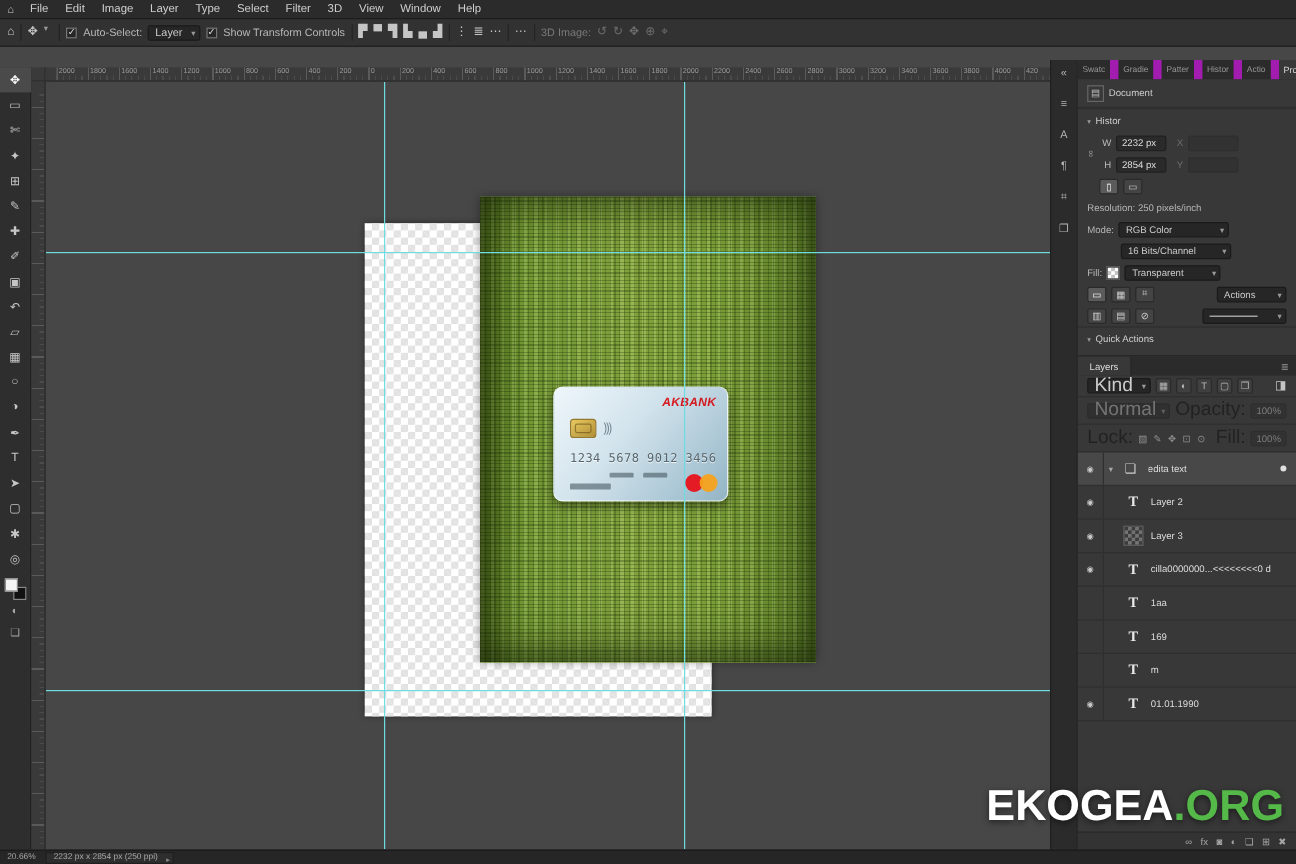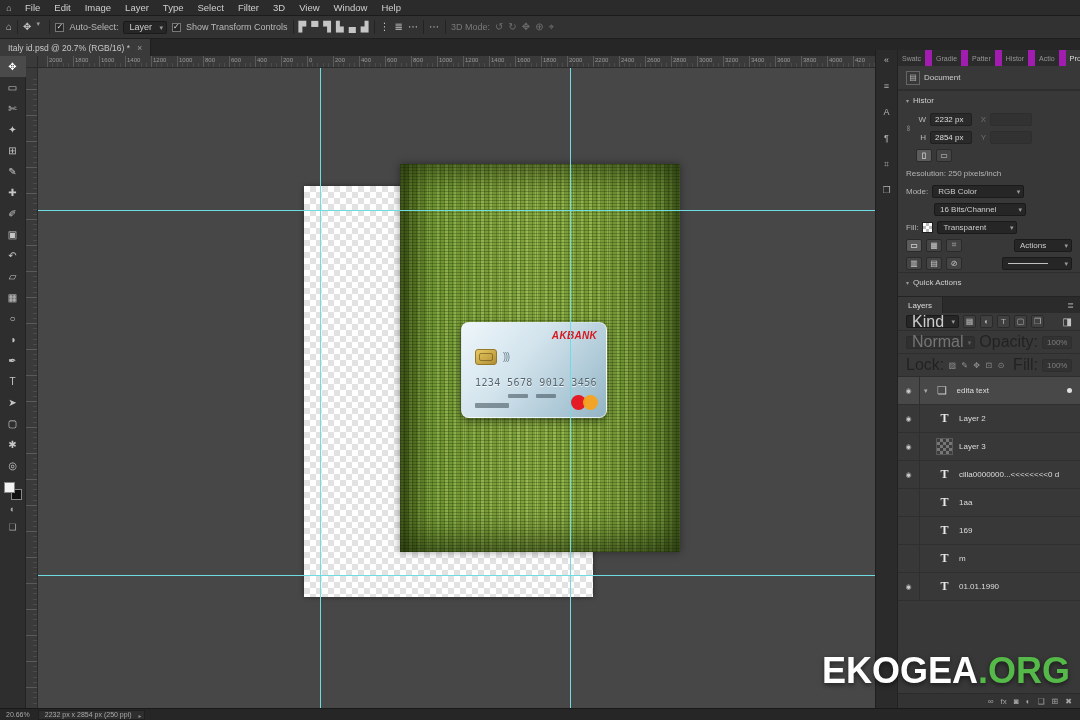--- a/index.html
+++ b/index.html
@@ -185,34 +185,28 @@
     <span class="opt-icon">▙</span>
     <span class="opt-icon">▄</span>
     <span class="opt-icon">▟</span>
     <span class="opt-sep"></span>
     <span class="opt-icon">⋮</span>
     <span class="opt-icon">≣</span>
     <span class="opt-icon">⋯</span>
     <span class="opt-sep"></span>
     <span class="opt-icon more-dots">⋯</span>
     <span class="opt-sep"></span>
-    <span class="label-dim">3D Mode:</span>
+    <span class="label-dim">3D Image:</span>
     <span class="opt-icon gray">↺</span>
     <span class="opt-icon gray">↻</span>
     <span class="opt-icon gray">✥</span>
     <span class="opt-icon gray">⊕</span>
     <span class="opt-icon gray">⌖</span>
   </div>
 
-  <div class="tabbar">
-    <div class="doc-tab">
-      <span>Italy id.psd @ 20.7% (RGB/16) *</span>
-      <span class="close">×</span>
-    </div>
-  </div>
 
   <div class="toolbar">
     <div id="tools">
         <div class="tool-btn active">✥</div>
         <div class="tool-btn">▭</div>
         <div class="tool-btn">✄</div>
         <div class="tool-btn">✦</div>
         <div class="tool-btn">⊞</div>
         <div class="tool-btn">✎</div>
         <div class="tool-btn">✚</div>

